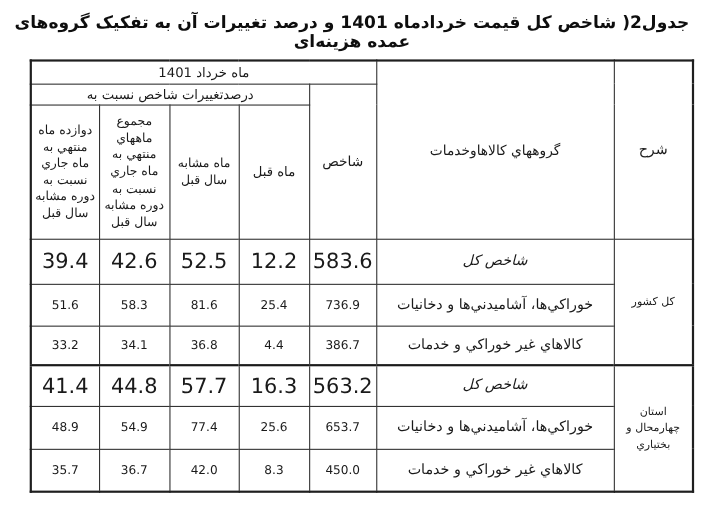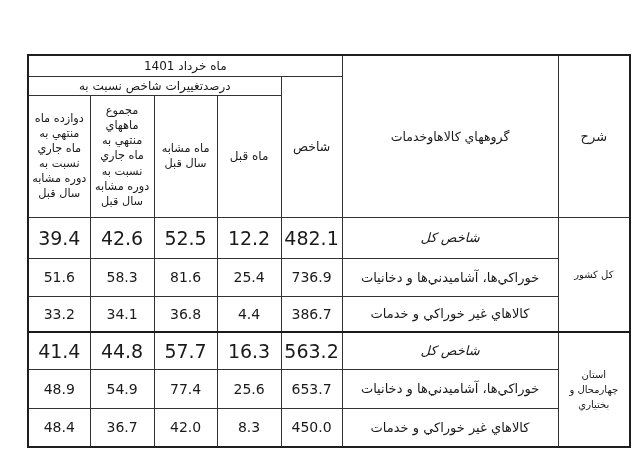--- a/index.html
+++ b/index.html
@@ -31,28 +31,29 @@
   }
   tr.group-sep td{border-top:2.5px solid #1b1b1b;}
   .h-mid{font-size:12px;margin-left:20px;}
   .h-index{font-size:12.5px;}
   .h-small{font-size:11.3px;line-height:1.33;padding:2px 1px;}
   .sharh-h{font-size:13px;}
   .groups-h{font-size:12.5px;}
   .group-name{font-size:10px;line-height:1.5;padding:0 3px;}
   .label{font-size:13px;padding:0 4px;}
   .label-right{text-align:right;padding-left:2px;padding-right:9px;font-style:italic;}
-  .num{font-size:14px;}
+  .num{font-size:11px;}
   .num-big{font-size:19px;}
 </style>
 </head>
 <body>
 
 <div class="page">
 
+  <div class="title">جدول2( شاخص کل قیمت خردادماه 1401 و درصد تغییرات آن به تفکیک گروه‌های عمده هزینه‌ای</div>
 
   <table class="main">
     <colgroup>
       <col style="width:72px">
       <col style="width:216px">
       <col style="width:61px">
       <col style="width:64px">
       <col style="width:63px">
       <col style="width:64px">
       <col style="width:62px">
@@ -73,21 +74,21 @@
     <tr style="height:122px">
       <td class="h-mid">ماه قبل</td>
       <td class="h-small">ماه مشابه سال قبل</td>
       <td class="h-small">مجموع ماههاي منتهي به ماه جاري نسبت به دوره مشابه سال قبل</td>
       <td class="h-small">دوازده ماه منتهي به ماه جاري نسبت به دوره مشابه سال قبل</td>
     </tr>
 
     <tr style="height:41px">
       <td rowspan="3" class="group-name">كل كشور</td>
       <td class="label label-right">شاخص كل</td>
-      <td class="num-big">482.1</td>
+      <td class="num-big">583.6</td>
       <td class="num-big">12.2</td>
       <td class="num-big">52.5</td>
       <td class="num-big">42.6</td>
       <td class="num-big">39.4</td>
     </tr>
     <tr style="height:38px">
       <td class="label">خوراكي‌ها، آشاميدني‌ها و دخانيات</td>
       <td class="num">736.9</td>
       <td class="num">25.4</td>
       <td class="num">81.6</td>
@@ -119,17 +120,17 @@
       <td class="num">77.4</td>
       <td class="num">54.9</td>
       <td class="num">48.9</td>
     </tr>
     <tr style="height:39px">
       <td class="label">كالاهاي غير خوراكي و خدمات</td>
       <td class="num">450.0</td>
       <td class="num">8.3</td>
       <td class="num">42.0</td>
       <td class="num">36.7</td>
-      <td class="num">48.4</td>
+      <td class="num">35.7</td>
     </tr>
   </tbody>
     </table>
 </div>
 
 </body></html>

